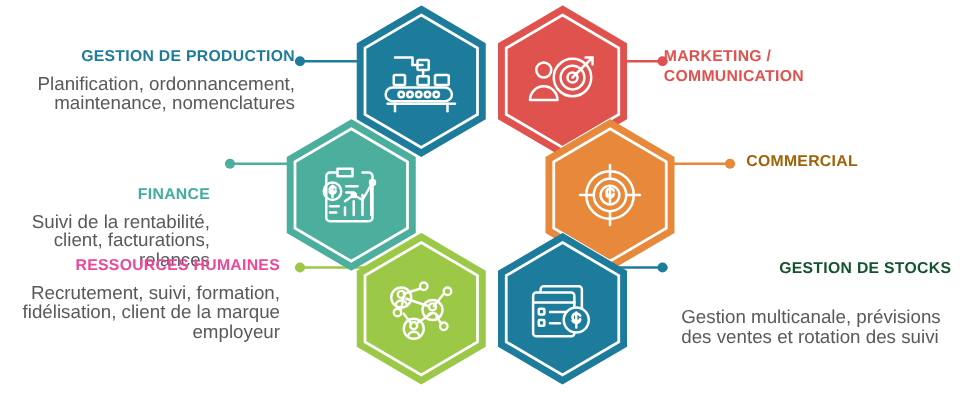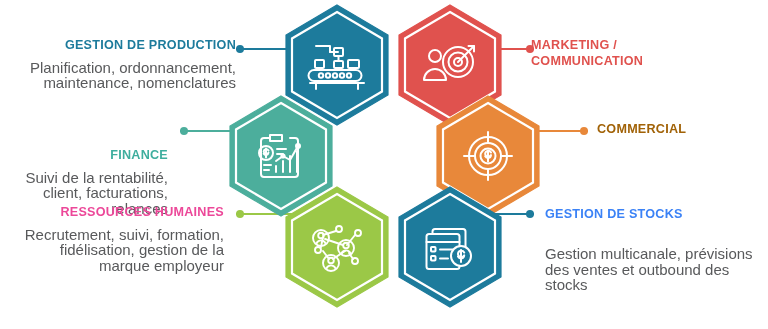--- a/index.html
+++ b/index.html
@@ -271,24 +271,24 @@
     <p class="title" style="color:#3fae9e;">FINANCE</p>
     <p class="desc">Suivi de la rentabilité, client, facturations, relances</p>
   </div>
 
   <div class="block right" style="left:597px; top:122px; width:168px;">
     <p class="title" style="color:#a16207;">COMMERCIAL</p>
   </div>
 
   <div class="block left" style="left:6px; top:205px; width:218px;">
     <p class="title" style="color:#ec4899;">RESSOURCES HUMAINES</p>
-    <p class="desc">Recrutement, suivi, formation, fidélisation, gestion de la marque employeur</p>
+    <p class="desc">Recrutement, suivi, formation, fidélisation, client de la marque employeur</p>
   </div>
 
   <div class="block right" style="left:545px; top:207px; width:216px;">
-    <p class="title" style="color:#3b82f6; margin-bottom:8px;">
+    <p class="title" style="color:#14532d; margin-bottom:8px;text-align:right;">
       <span>GESTION DE STOCKS</span><br>
       <br>
     </p>
-    <p class="desc">Gestion multicanale, prévisions des ventes et outbound des stocks</p>
+    <p class="desc">Gestion multicanale, prévisions des ventes et rotation des suivi</p>
   </div>
 
 </div>
 
 </body></html>

